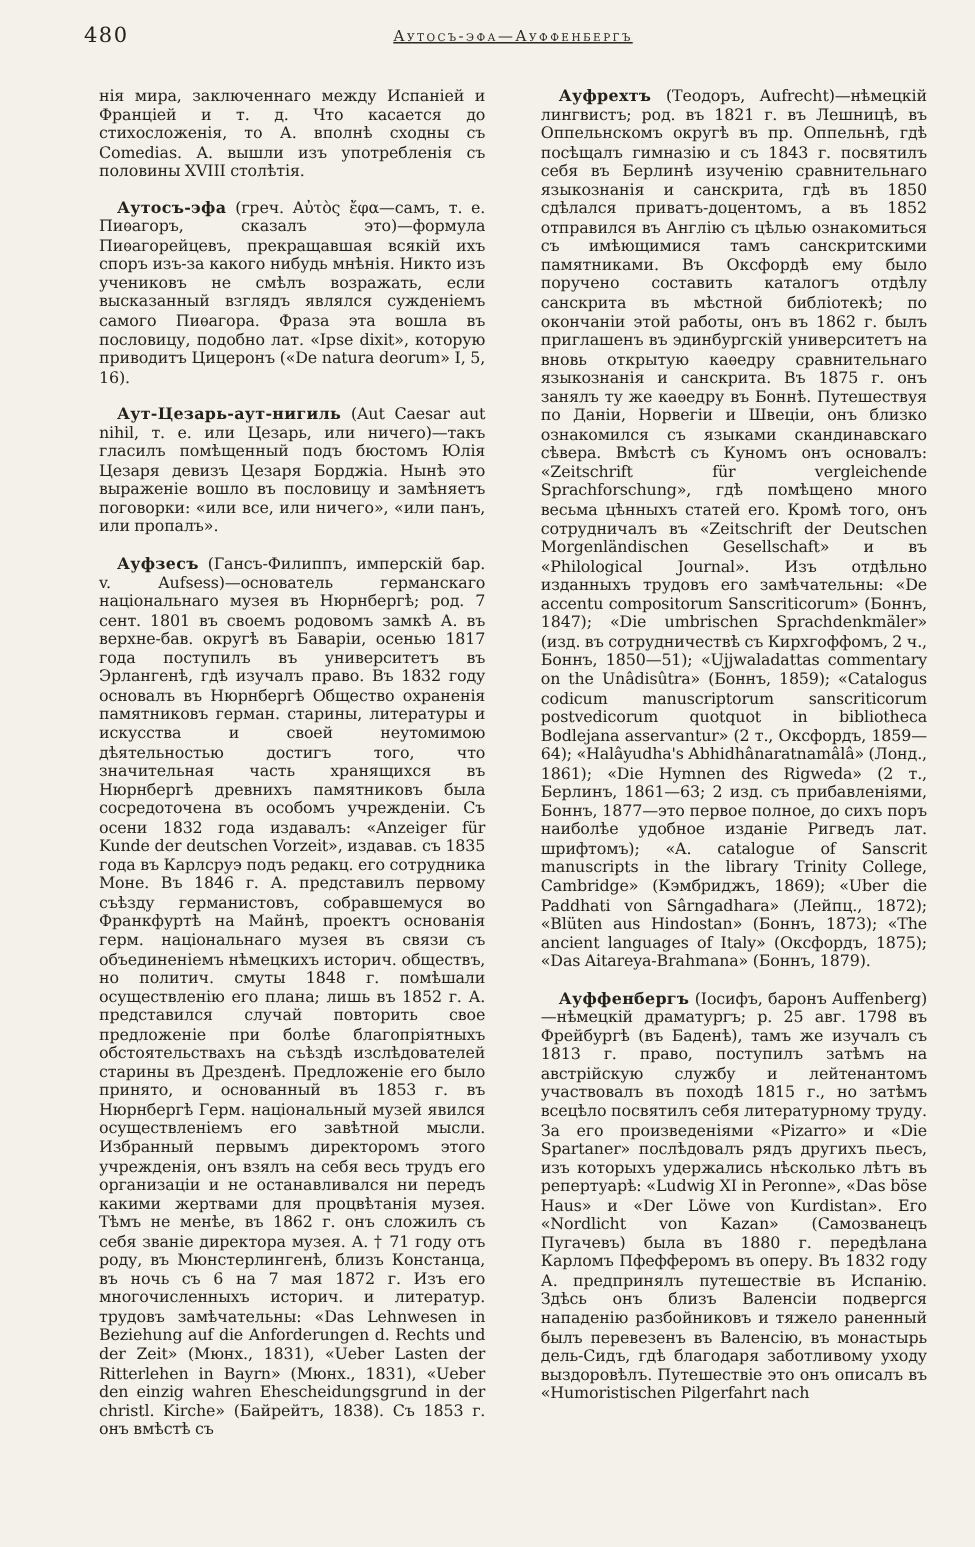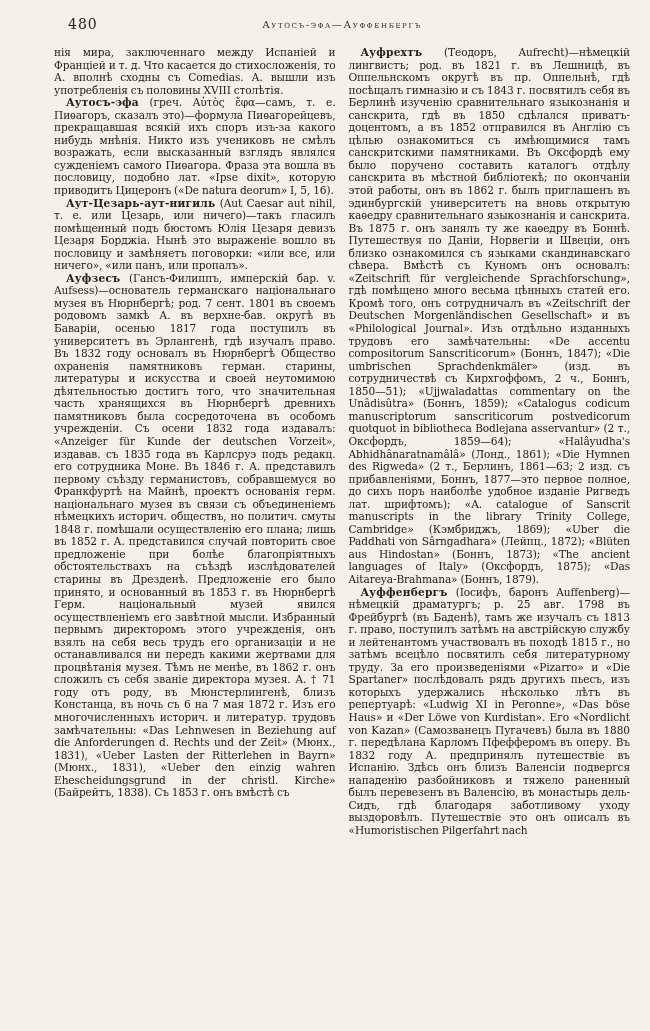--- a/index.html
+++ b/index.html
@@ -21,52 +21,53 @@
     padding: 16px 20px 8px 54px;
     position: relative;
   }
   .header {
     position: relative;
     height: 22px;
     margin-bottom: 8px;
   }
   .page-number {
     position: absolute;
-    left: 14px;
+    left: 2px;
     top: 0;
     font-size: 14px;
     letter-spacing: 1px;
   }
   .running-head {
     text-align: center;
     font-size: 10px;
     font-variant: small-caps;
     letter-spacing: 1.6px;
     padding-top: 3px;
     color: #2c2820;
     white-space: nowrap;
+    text-decoration: underline;
   }
   .columns {
     display: flex;
     gap: 13px;
     align-items: flex-start;
   }
   .column {
     flex: 1 1 0;
     min-width: 0;
     text-align: justify;
     font-size: 10.6px;
     line-height: 12.55px;
     letter-spacing: -0.1px;
     word-spacing: -0.3px;
     color: #25211a;
     hyphens: auto;
   }
   .para {
-    margin: 0;
+    margin: 12px;
     text-indent: 12px;
   }
   .para.no-indent {
     text-indent: 0;
   }
   .lead {
     font-weight: bold;
     letter-spacing: 0.2px;
   }
 </style>

